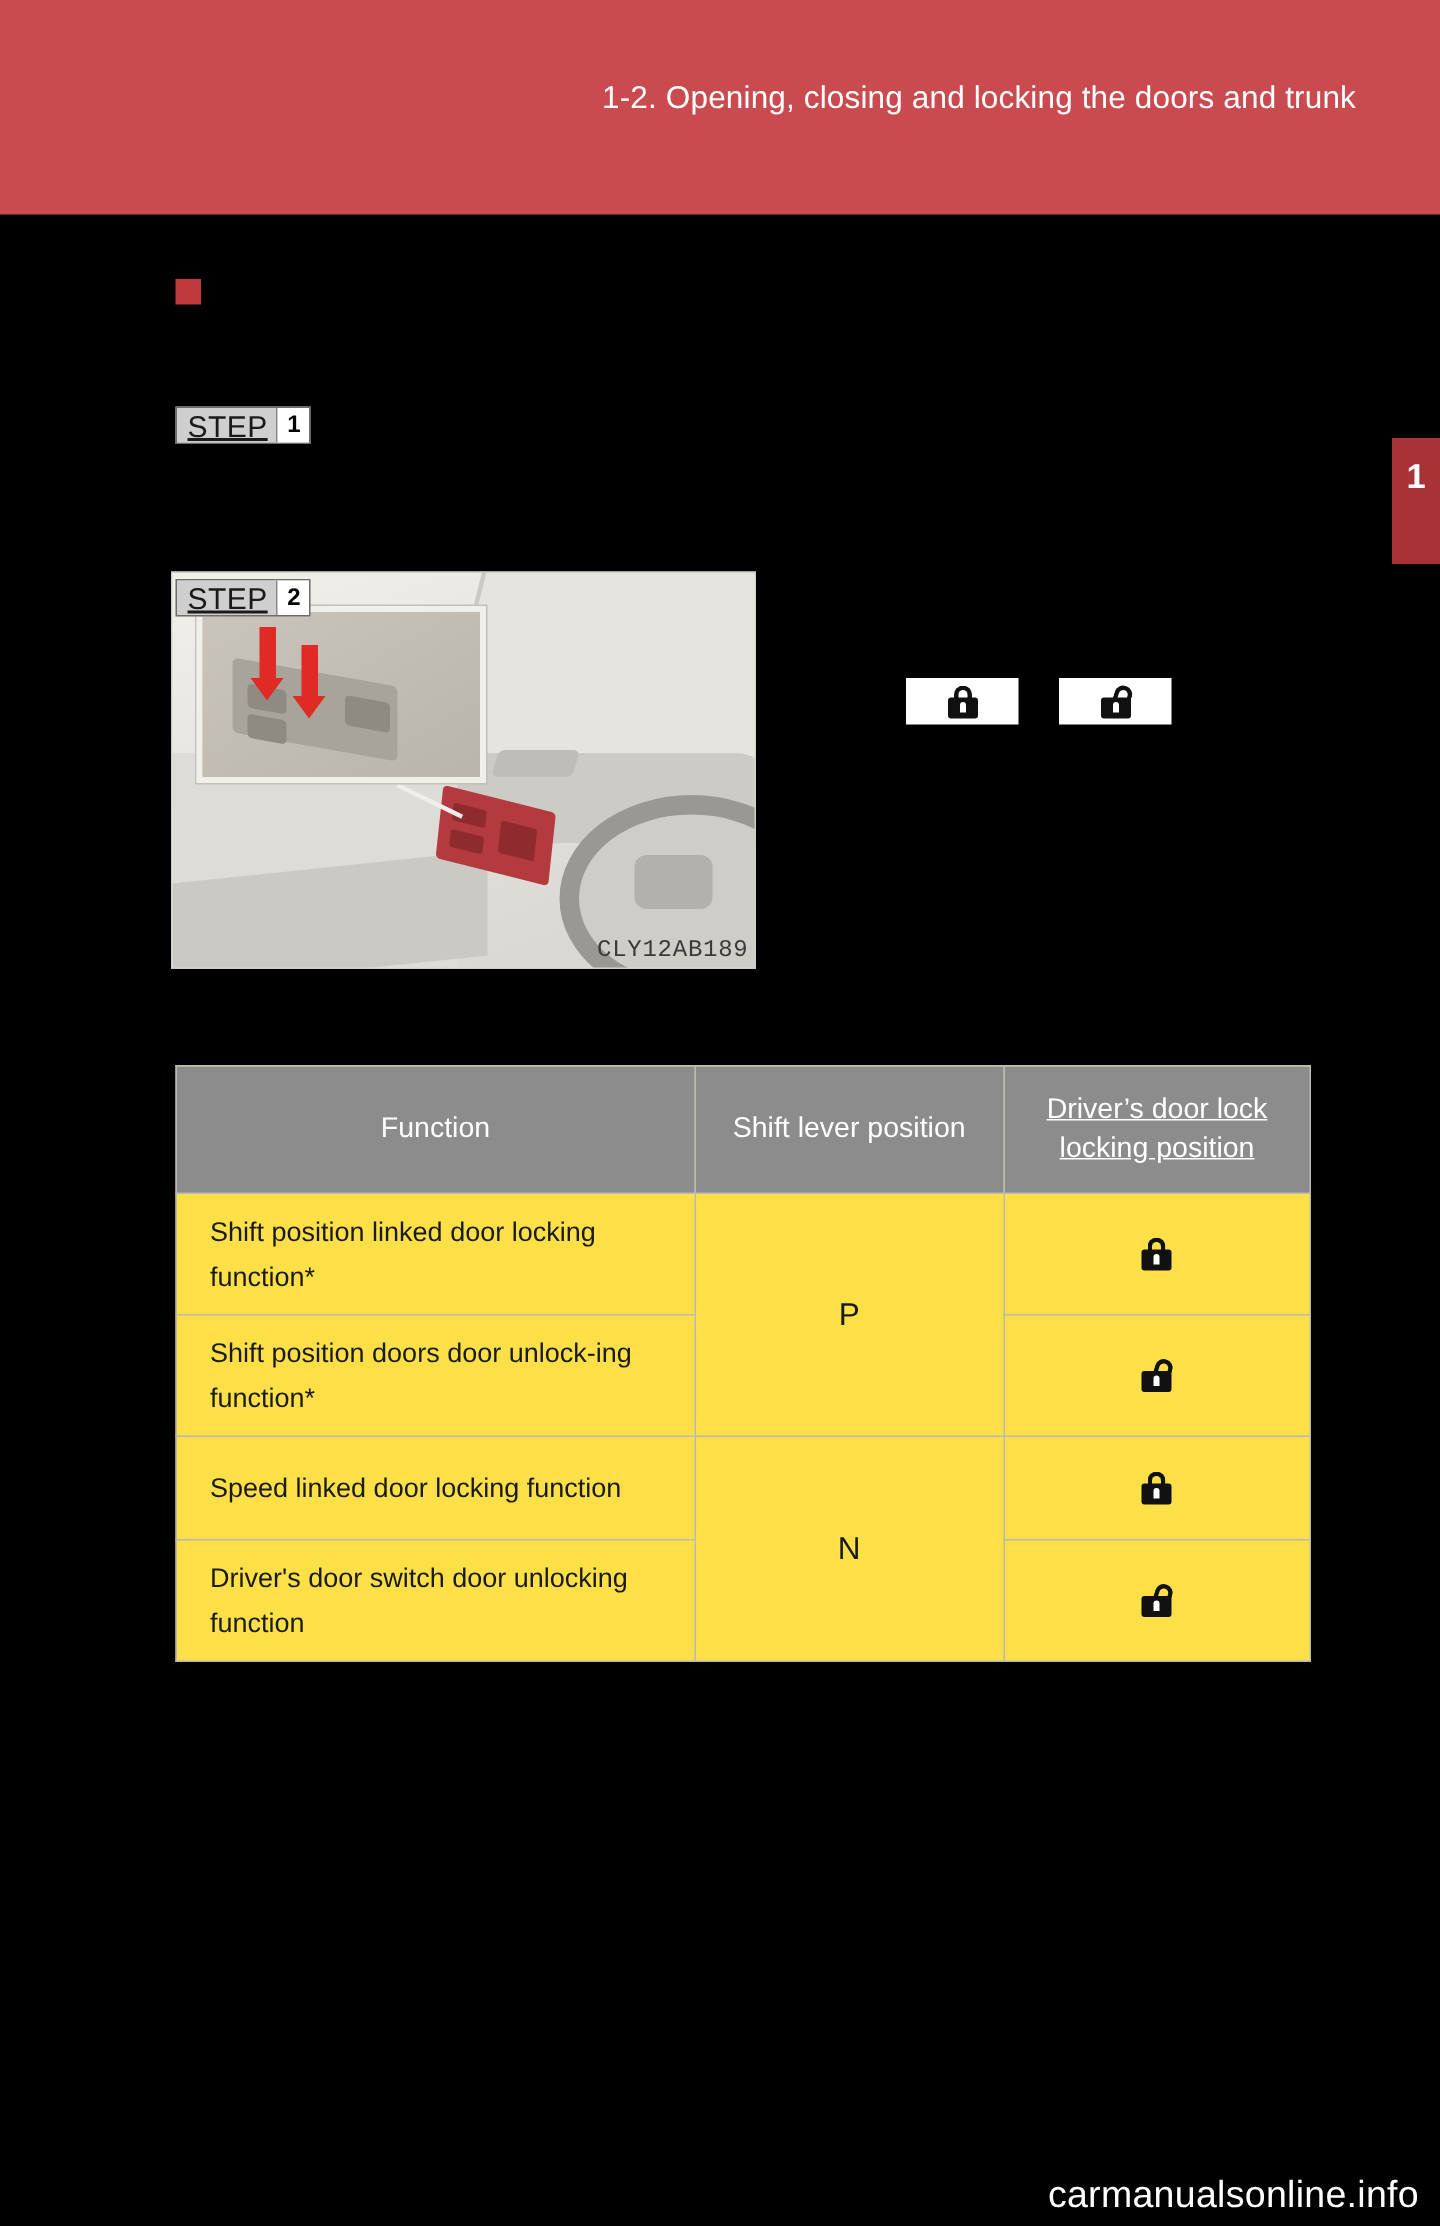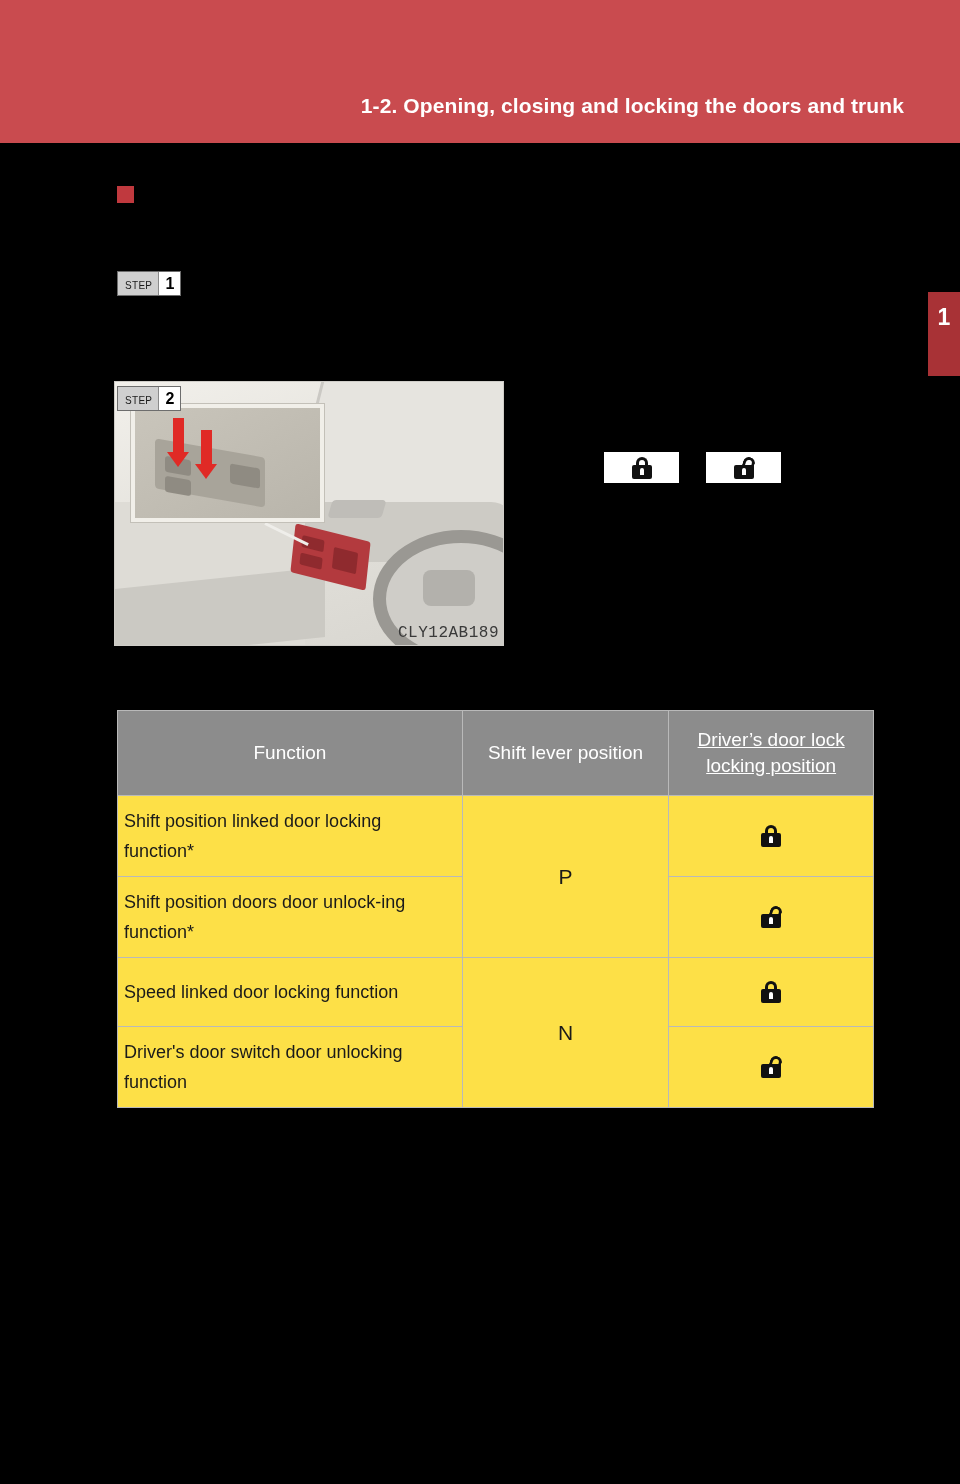--- a/index.html
+++ b/index.html
@@ -24,24 +24,23 @@
     width: 960px;
     height: 143px;
     background: #c94b4f;
   }
   .header-title {
     position: absolute;
     right: 56px;
     top: 54px;
     color: #ffffff;
     font-size: 21px;
-    font-weight: bold;
+    font-weight: normal;
     letter-spacing: 0.1px;
     white-space: nowrap;
-    margin-top: 40px;
   }
 
   
   .chapter-tab {
     position: absolute;
     left: 928px;
     top: 292px;
     width: 32px;
     height: 84px;
     background: #a83236;
@@ -77,22 +76,23 @@
     box-sizing: border-box;
     background: #d8d8d8;
   }
   .step-badge .step-word {
     display: flex;
     align-items: center;
     justify-content: center;
     padding: 4px 6px 0 7px;
     background: #cfcfcf;
     color: #1a1a1a;
-    font-size: 10px;
+    font-size: 20px;
     letter-spacing: 0.3px;
+    text-decoration: underline;
   }
   .step-badge .step-num {
     display: flex;
     align-items: center;
     justify-content: center;
     width: 21px;
     background: #ffffff;
     color: #000000;
     font-size: 16px;
     font-weight: bold;
@@ -315,21 +315,21 @@
     padding: 0 8px;
   }
   .col-func { width: 353px; }
   .col-shift { width: 202px; }
   .col-switch { width: 200px; text-decoration: underline; }
 
   .table td.func {
     font-size: 18px;
     color: #1a1a1a;
     line-height: 30px;
-    padding: 10px 12px 10px 6px;
+    padding: 10px 12px 10px 22px;
     height: 48px;
     text-align: left;
   }
   .table td.shift {
     font-size: 21px;
     color: #1a1a1a;
     text-align: center;
   }
   .table td.switch {
     text-align: center;
@@ -485,14 +485,15 @@
               <span class="shackle"></span>
               <span class="body"></span>
               <span class="keyhole"></span>
             </span>
           </span>
         </td>
       </tr>
     </tbody>
   </table>
 
+  <div class="footer-text">carmanualsonline.info</div>
 
 </div>
 
 </body></html>

